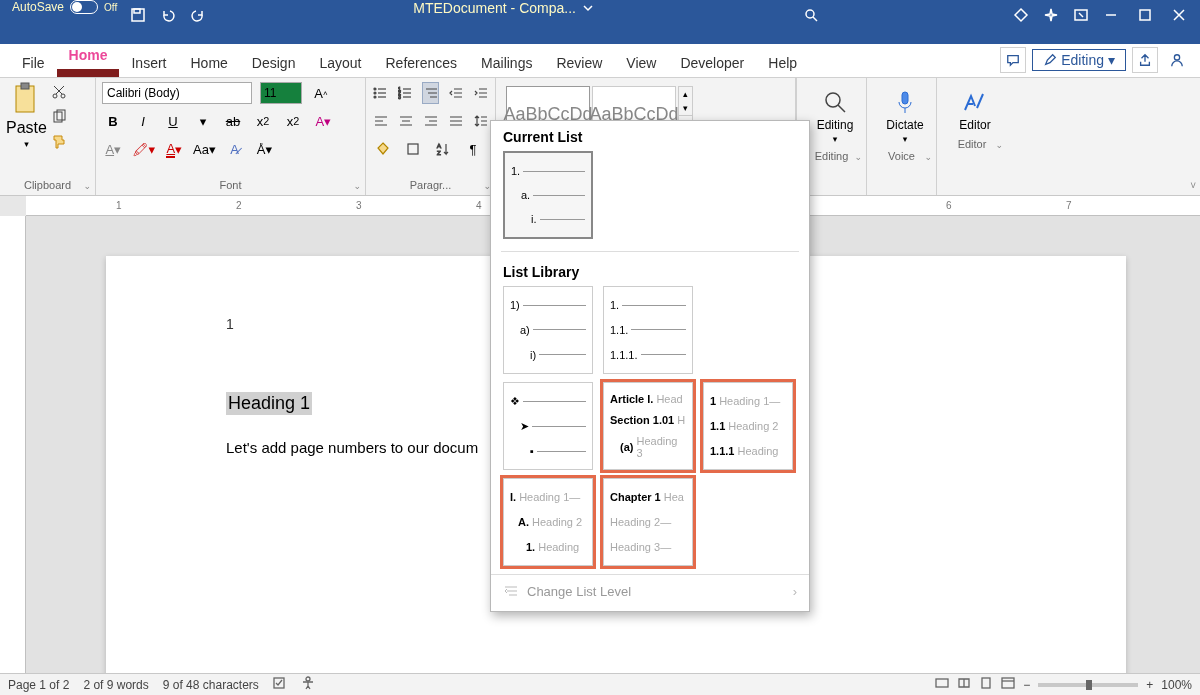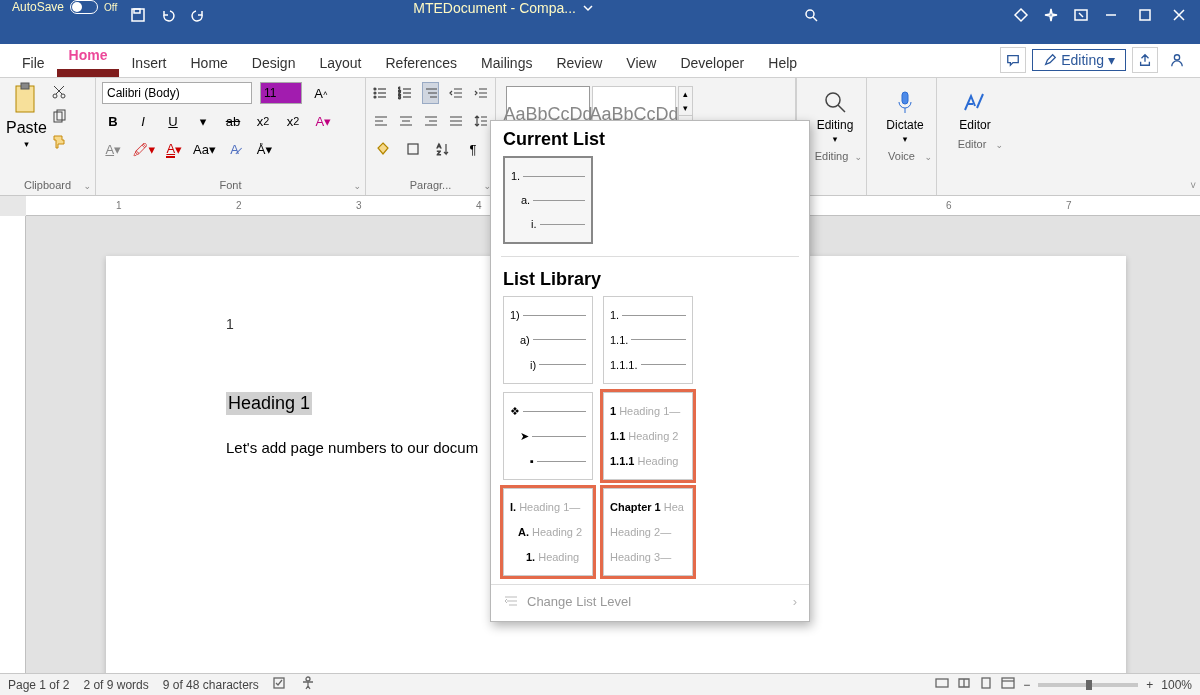--- a/index.html
+++ b/index.html
@@ -35,21 +35,21 @@
   .paste-col { display:flex; flex-direction:column; align-items:center; gap:2px;}
   .paste-icon-big svg { width: 28px; height: 32px; }
   .paste-label { font-size: 16px; }
   .clip-side { display:flex; flex-direction:column; gap:6px; padding-top:2px;}
   .clip-side svg { width:16px; height:16px; }
   
   
   .font-rows { display:flex; flex-direction:column; gap:6px;}
   .font-row { display:flex; gap:8px; align-items:center;}
   .font-select { border:1px solid #aaa; background:#fff; font-size:12px; padding:2px 4px; height:22px; width:150px;}
-  .size-select { border:1px solid #aaa; background:#a21caf; font-size:12px; padding:2px 3px; height:22px; width:42px;}
+  .size-select { border:1px solid #aaa; background:#15803d; font-size:12px; padding:2px 3px; height:22px; width:42px;}
   .font-btn { min-width:22px; height:22px; display:flex; align-items:center; justify-content:center; font-size:13px;}
   
   
   .para-rows { display:flex; flex-direction:column; gap:6px;}
   .para-btn { width:22px; height:22px; display:flex; align-items:center; justify-content:center;}
   .para-btn.active { background:#d0d6e0; border:1px solid #99aac4;}
   .para-btn svg { width:14px; height:14px; stroke:#444; fill:none; stroke-width:1.2;}
   
   
   .styles { padding:4px; display:flex; gap:2px; align-items:flex-start; width:290px;}
@@ -71,21 +71,21 @@
   
   .workspace { position:absolute; top:216px; left:26px; right:0; bottom:22px; background:#e2e2e2; overflow:hidden;}
   .page { position:absolute; left:80px; top:40px; width:1020px; height:800px; background:#fff; box-shadow:0 2px 6px rgba(0,0,0,.2); padding:60px 120px;}
   .page-num { font-size:14px; color:#333; margin-bottom:40px;}
   .heading-sel { background:#d0d0d0; font-size:18px; display:inline-block; padding:1px 2px;}
   .body-text { font-size:15px; margin-top:24px;}
   
   
   .dropdown { position:absolute; left:490px; top:120px; width:320px; background:#fff; border:1px solid #b8b8b8; box-shadow:2px 4px 10px rgba(0,0,0,.3); z-index:50; padding-bottom:4px;}
   .dd-top { display:flex; justify-content:flex-end; padding:4px 10px 0 10px; font-size:12px; color:#444;}
-  .dd-section-h { font-weight:600; font-size:18px; padding:8px 12px 6px 12px;}
+  .dd-section-h { font-weight:600; font-size:14px; padding:8px 12px 6px 12px;}
   .dd-hr { border:none; border-top:1px solid #ddd; margin:4px 10px;}
   .tile-row { display:flex; gap:10px; padding:0 12px 8px 12px;}
   .tile { width:90px; height:88px; border:1px solid #ccc; background:#fff; font-size:11px; padding:6px; display:flex; flex-direction:column; justify-content:space-around; cursor:pointer;}
   .tile.selected { border:2px solid #888; background:#f6f6f6;}
   .tile.none { align-items:center; justify-content:center; font-size:14px;}
   .tile .line { display:flex; align-items:center; gap:3px;}
   .tile .bar { height:1px; background:#999; flex:1;}
   .tile.hl { outline:3px solid #e46a4a;}
   .tile .g { color:#aaa;}
   .dd-footer { border-top:1px solid #ddd; padding:8px 12px; font-size:13px; color:#999; display:flex; align-items:center; gap:8px;}
@@ -502,20 +502,34 @@
           <span>❖</span>
           <span class="bar"></span>
         </div>
       <div class="line" style="padding-left:10px">
           <span>➤</span>
           <span class="bar"></span>
         </div>
       <div class="line" style="padding-left:20px">
           <span>▪</span>
           <span class="bar"></span>
+        </div>
+    </div>
+    <div class="tile hl">
+      <div class="line">
+          <b>Article I.</b>
+          <span class="g">Head</span>
+        </div>
+      <div class="line">
+          <b>Section 1.01</b>
+          <span class="g">H</span>
+        </div>
+      <div class="line" style="padding-left:10px">
+          <b>(a)</b>
+          <span class="g">Heading 3</span>
         </div>
     </div>
     <div class="tile hl">
       <div class="line">
           <b>1</b>
           <span class="g">Heading 1—</span>
         </div>
       <div class="line">
           <b>1.1</b>
           <span class="g">Heading 2</span>

